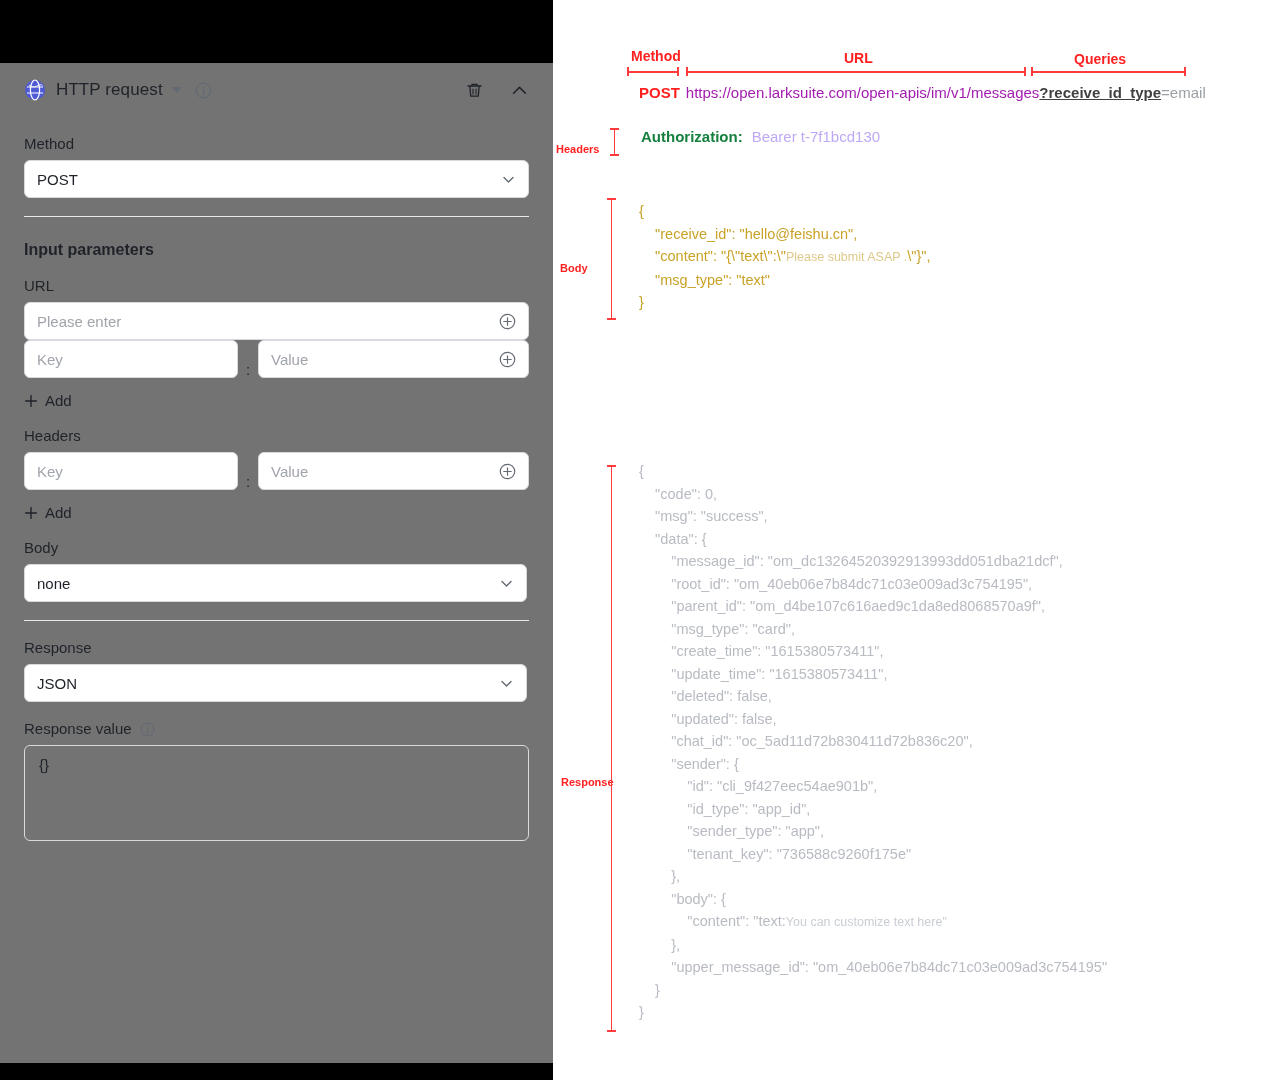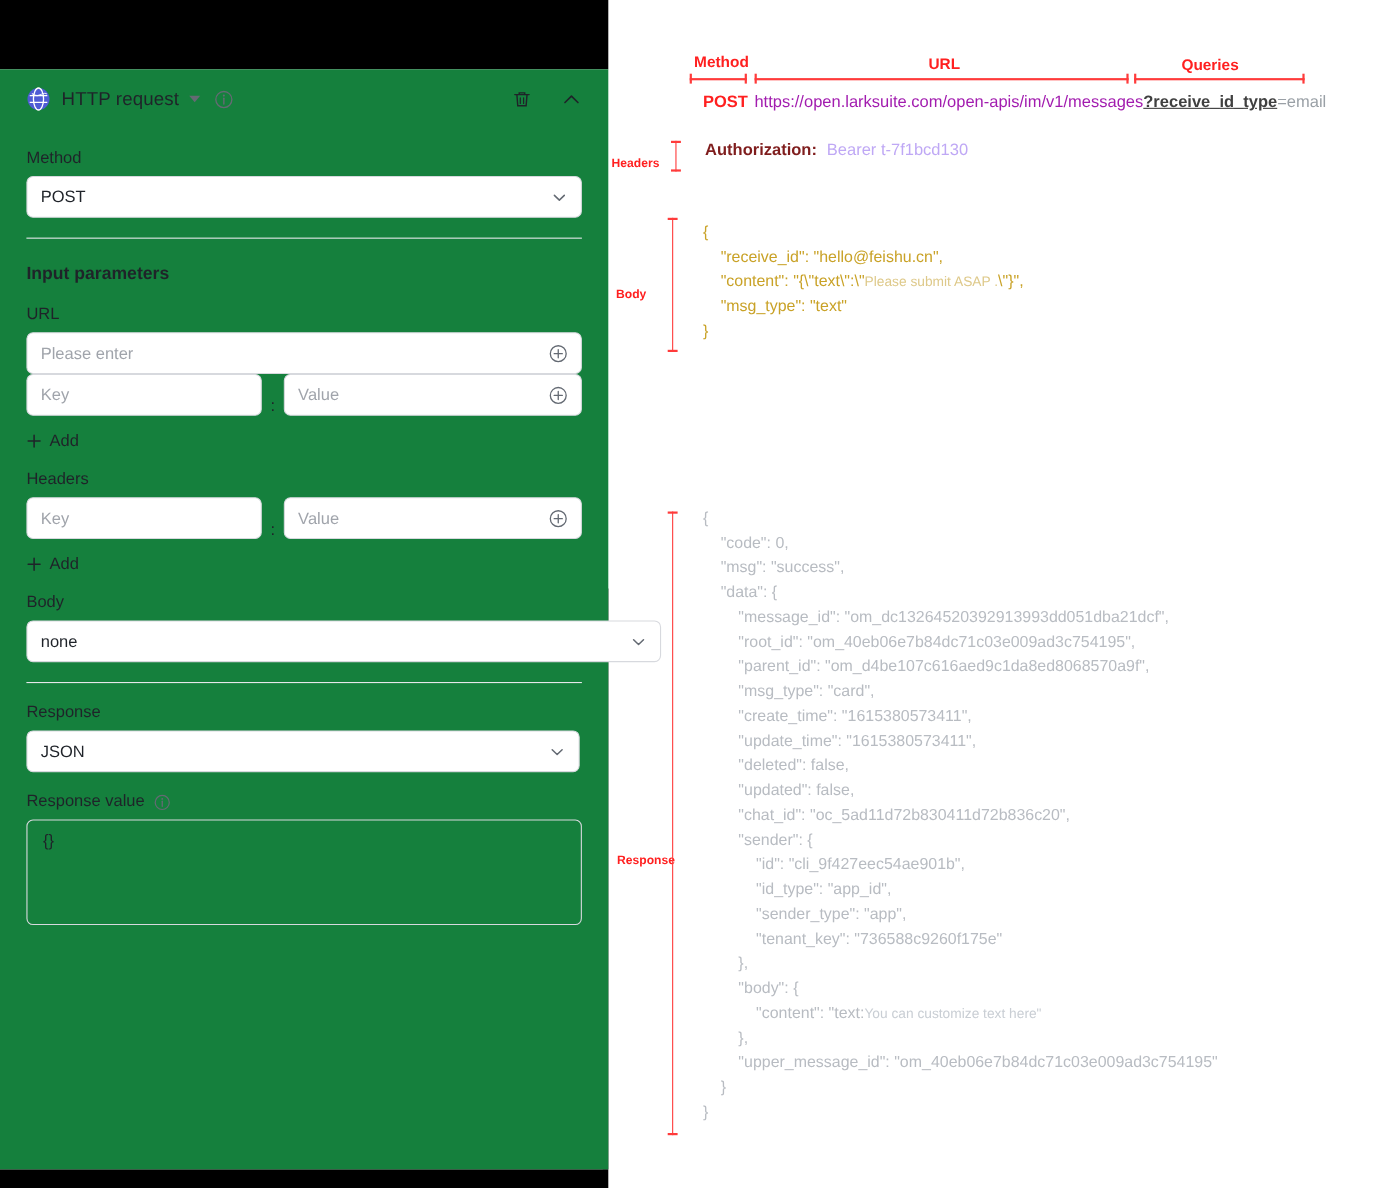--- a/index.html
+++ b/index.html
@@ -15,21 +15,21 @@
 
   
   #backdrop-top    { position:absolute; left:0;   top:0;    width:553px; height:63px;  background:#000; }
   #backdrop-bottom { position:absolute; left:0;   top:1063px; width:553px; height:17px; background:#000; }
   #backdrop-edge   { position:absolute; left:548px; top:535px; width:5px;  height:528px; background:#000; }
 
   
   #left-card {
     position:absolute; left:0; top:63px;
     width:553px; height:1000px;
-    background:#15803d;
+    background:#737373;
     padding:0 24px;
   }
 
   .node-header {
     display:flex; align-items:center;
     height:54px;
   }
   .globe-icon { width:22px; height:22px; flex:none; margin-right:10px; }
   .node-title {
     font-size:17px; color:#1f2329; font-weight:400;
@@ -114,21 +114,21 @@
   }
   #request-line .m-method { color:#ff2020; font-weight:bold; margin-right:6px; }
   #request-line .m-url { color:#a21caf; }
   #request-line .m-qkey { color:#404040; font-weight:bold;text-decoration:underline; }
   #request-line .m-qval { color:#9aa0a6; }
 
   #auth-line {
     position:absolute; left:88px; top:128px;
     font-size:15px; white-space:nowrap;
   }
-  #auth-line .a-key { color:#7f1d1d; font-weight:bold; }
+  #auth-line .a-key { color:#15803d; font-weight:bold; }
   #auth-line .a-val { color:#bfa8f5; margin-left:9px; }
 
   #body-json {
     position:absolute; left:86px; top:200px;
     font-size:14.5px; line-height:22.5px;
     color:#c9a227; white-space:pre;
   }
   #body-json .b-inline { color:#dec98a; font-size:12.5px; }
 
   #response-json {
@@ -248,21 +248,21 @@
   <div class="add-btn">
     <span class="add-plus">
       <svg viewBox="0 0 14 14" width="14" height="14">
           <path d="M7 1.6v10.8M1.6 7h10.8" stroke="#1f2329" stroke-width="1.4" stroke-linecap="round"></path>
         </svg>
     </span>
     <span>Add</span>
   </div>
 
   <div class="field-label">Body</div>
-  <div class="select-box" style="width:577px">
+  <div class="select-box" style="width:503px">
     <span>none</span>
     <span class="select-caret">
       <svg viewBox="0 0 15 15" width="15" height="15">
           <path d="M3 5.6l4.5 4.3L12 5.6" fill="none" stroke="#646a73" stroke-width="1.4" stroke-linecap="round" stroke-linejoin="round"></path>
         </svg>
     </span>
   </div>
 
   <div class="divider"></div>
 

